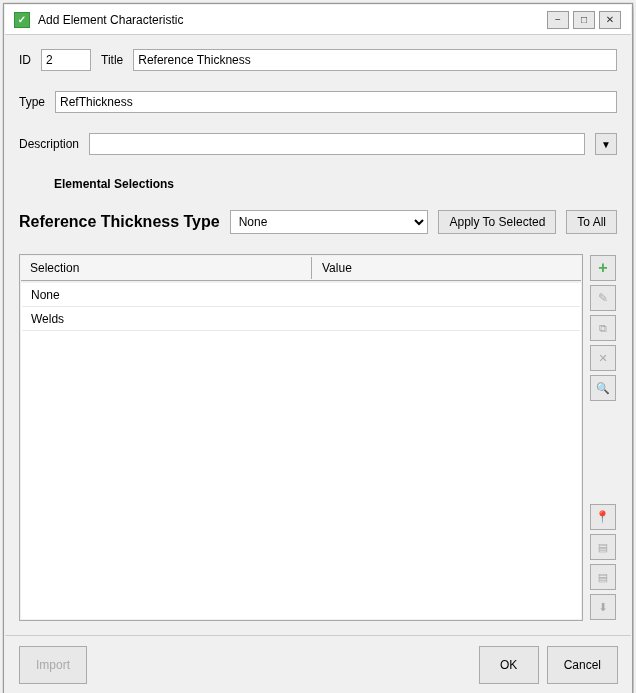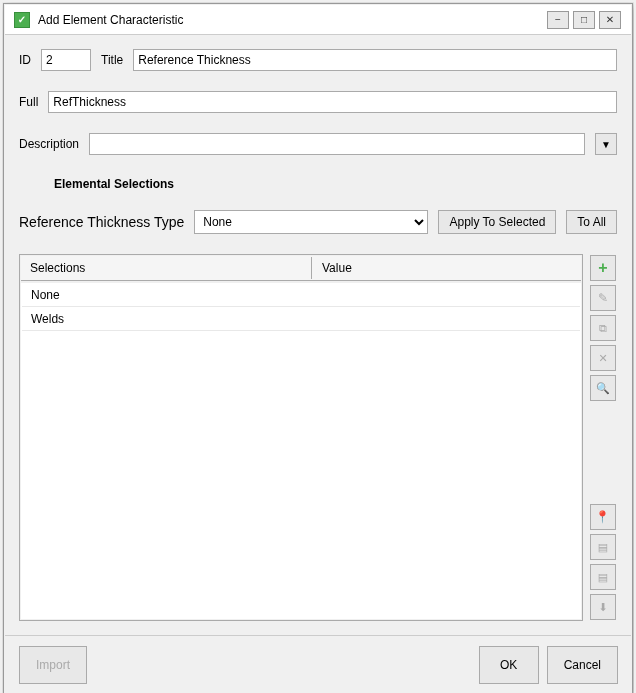--- a/index.html
+++ b/index.html
@@ -129,22 +129,23 @@
       color: #000;
       margin-top: 4px;
       padding-left: 36px;
     }
     .controls-row {
       display: flex;
       align-items: center;
       gap: 8px;
     }
     .type-label {
-      font-size: 14px;
+      font-size: 16px;
       white-space: nowrap;
+      font-weight: bold;
     }
     .type-select {
       flex: 1;
       height: 24px;
       border: 1px solid #aaa;
       background: #fff;
       font-size: 12px;
       font-family: inherit;
       padding: 0 4px;
     }
@@ -262,21 +263,21 @@
   <div class="content">
 
     <div class="row">
       <span class="label">ID</span>
       <input class="field-input id-field" type="text" value="2" style="">
       <span class="label">Title</span>
       <input class="field-input title-field" type="text" value="Reference Thickness" style="">
     </div>
 
     <div class="row">
-      <span class="label">Full</span>
+      <span class="label">Type</span>
       <input class="field-input alias-field" type="text" value="RefThickness" style="">
     </div>
 
     <div class="desc-row">
       <span class="label">Description</span>
       <input class="desc-input" type="text" value="" style="">
       <button class="desc-dropdown-btn">▼</button>
     </div>
 
     <div class="section-label">Elemental Selections</div>
@@ -288,21 +289,21 @@
         <option>Uniform</option>
         <option>Non-Uniform</option>
       </select>
       <button class="btn">Apply To Selected</button>
       <button class="btn">To All</button>
     </div>
 
     <div class="table-area">
       <div class="table-container">
         <div class="table-header">
-          <div class="th th-selection">Selections</div>
+          <div class="th th-selection">Selection</div>
           <div class="th">Value</div>
         </div>
         <div class="table-body">
           <div class="table-row">
             <div class="td">None</div>
           </div>
           <div class="table-row">
             <div class="td td-selection">Welds</div>
           </div>
         </div>

